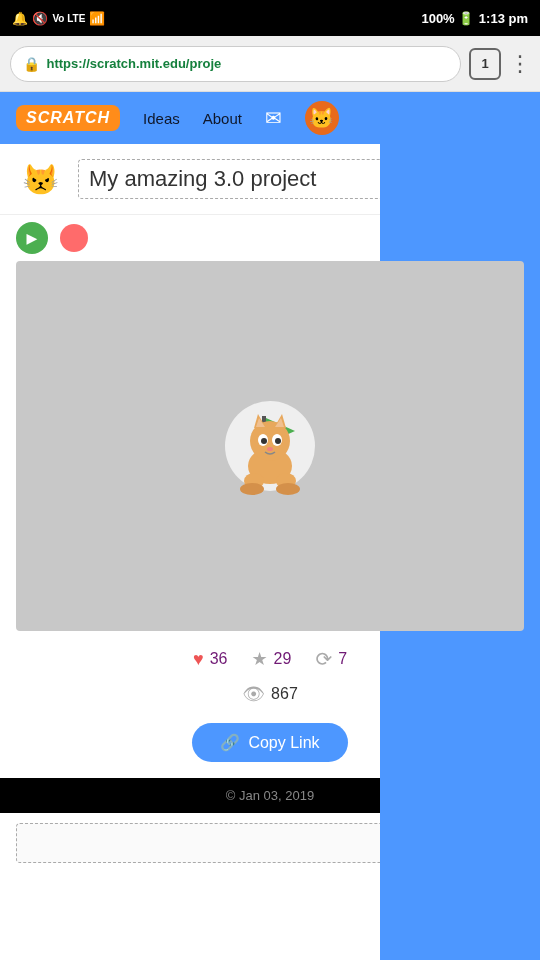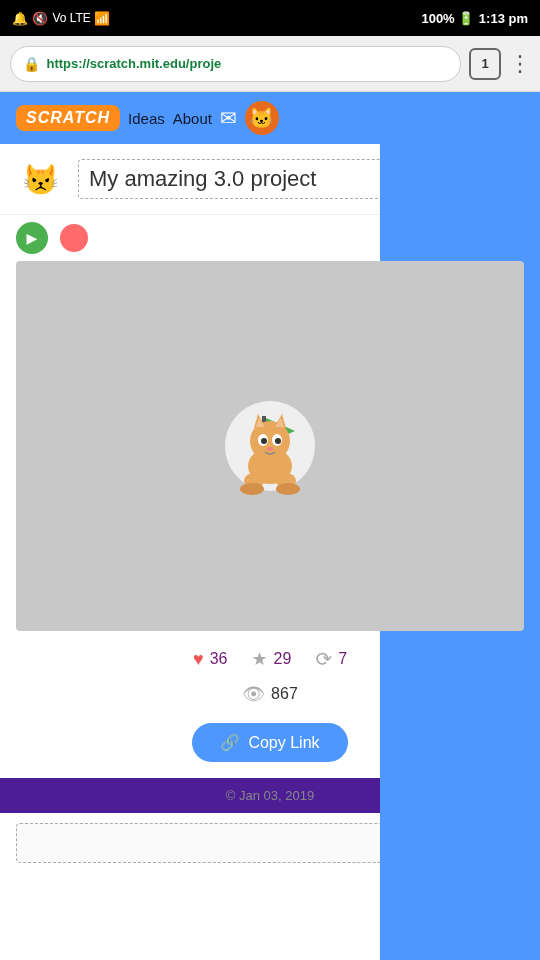--- a/index.html
+++ b/index.html
@@ -28,21 +28,21 @@
     .tab-btn {
       width: 32px; height: 32px; border: 2px solid #666; border-radius: 6px; display: flex;
       align-items: center; justify-content: center; font-size: 13px; font-weight: bold; color: #333;
       background: #f0f0f0; cursor: pointer;
     }
     .menu-btn { font-size: 22px; color: #555; cursor: pointer; letter-spacing: -1px; }
 
     
     .nav-bar {
       width: 100%; height: 52px; background: #4d97ff; display: flex; align-items: center;
-      padding: 0 16px; gap: 8px;
+      padding: 0 16px; gap: 23px;
     }
     .scratch-logo {
       background: #ff8c1a; border-radius: 8px; padding: 4px 10px;
       font-size: 16px; font-weight: bold; color: #fff; letter-spacing: 1px; font-style: italic;
     }
     .nav-link { color: #0f172a; font-size: 15px; text-decoration: none; cursor: pointer; }
     .nav-icon { color: #fff; font-size: 20px; cursor: pointer; }
     .nav-avatar {
       width: 34px; height: 34px; border-radius: 50%; background: #e86a1c; overflow: hidden;
       display: flex; align-items: center; justify-content: center; font-size: 20px; cursor: pointer;
@@ -103,21 +103,21 @@
     }
 
     
     .copy-link-btn {
       display: block; margin: 8px auto; background: #4d97ff; color: #fff; border: none; border-radius: 20px;
       padding: 10px 28px; font-size: 16px; cursor: pointer; display: flex; align-items: center; gap: 8px;
     }
 
     
     .copyright {
-      text-align: center; color: #888; font-size: 13px; padding: 10px 0; background: #4c1d95;
+      text-align: center; color: #888; font-size: 13px; padding: 10px 0; background: #000000;
     }
 
     
     .instructions-section { padding: 10px 16px 6px; background: #fff; }
     .instructions-title { font-size: 17px; font-weight: bold; color: #333; margin-bottom: 8px; }
     .instructions-box {
       width: 100%; min-height: 40px; border: 1.5px dashed #aaa; border-radius: 4px; padding: 8px 10px;
       font-size: 14px; color: #aaa; background: #fafafa;
     }
 
@@ -129,21 +129,21 @@
   </style>
 </head>
 <body>
 
 <div class="blue-panel"></div>
 
 <div class="status-bar">
   <div class="status-left">
     <span>🔔</span>
     <span>🔇</span>
-    <span style="font-size:12px;">Vo LTE</span>
+    <span style="font-size:10px;font-weight:bold;">Vo LTE</span>
     <span>📶</span>
   </div>
   <div class="status-right">
     <span>100%</span>
     <span>🔋</span>
     <span>1:13 pm</span>
   </div>
 </div>
 
 <div class="browser-bar">

